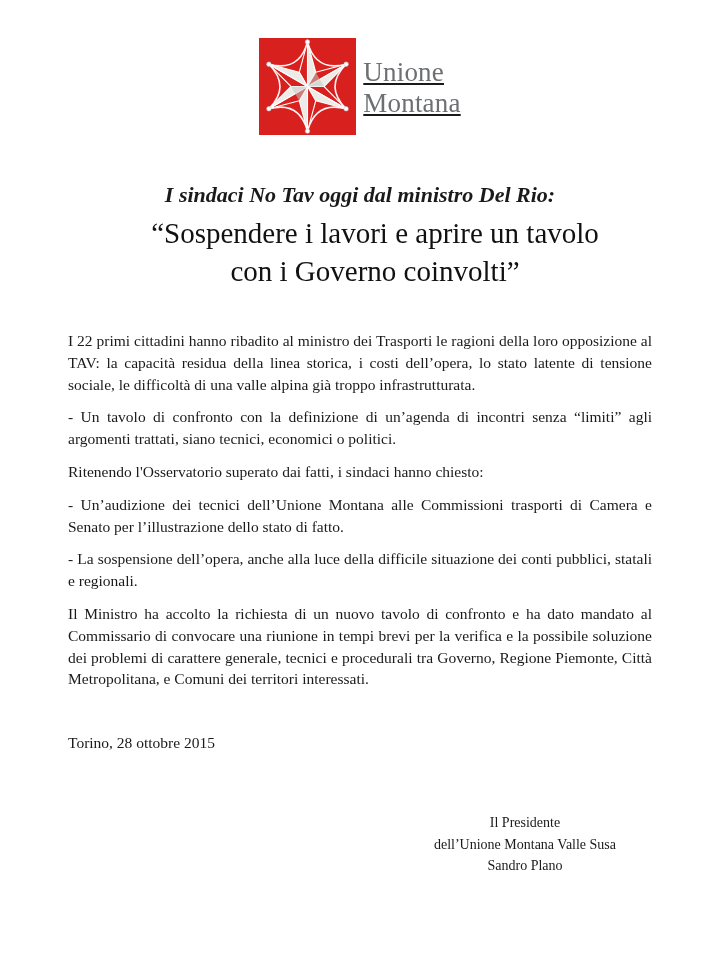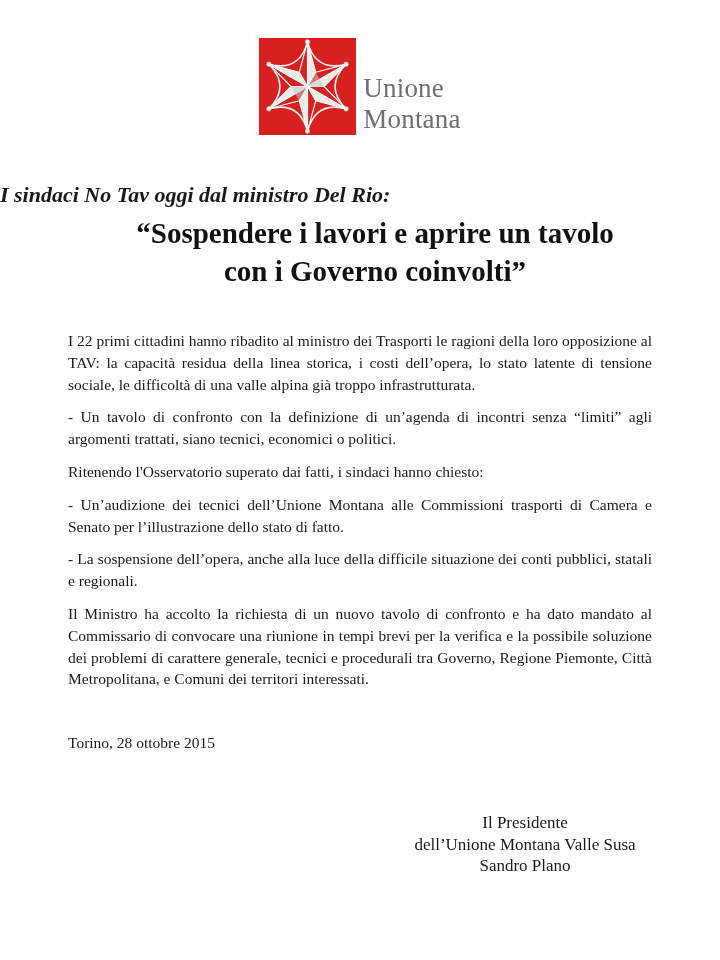--- a/index.html
+++ b/index.html
@@ -10,50 +10,52 @@
     background:#ffffff;
     font-family:"Liberation Serif", serif;
     color:#1a1a1a;
     overflow:hidden;
   }
   
   .logo-row{
     padding-top:38px;
     display:flex;
     justify-content:center;
-    align-items:flex-end;
+    align-items:center;
+    text-decoration:underline;
   }
   .logo-square{
     width:97px;height:97px;
     flex:0 0 auto;
   }
   .logo-text{
     margin-left:7px;
     color:#6e6f72;
     font-size:27px;
     line-height:31px;
     padding-top:2px;
     letter-spacing:0.2px;
   }
   .logo-text .smallcaps{
     font-variant:small-caps;
     letter-spacing:0.5px;
   }
   
   .kicker{
     margin-top:47px;
+    text-align:center;
     font-size:22px;
     font-weight:bold;
     font-style:italic;
   }
   .title{
     margin-top:6px;
     text-align:center;
     font-size:29px;
-    font-weight:bold;
+    font-weight:normal;
     line-height:38px;
     color:#111;
     padding-left:30px;
   }
   
   .body-text{
     margin:40px 68px 0 68px;
     font-size:15.5px;
     line-height:21.8px;
     text-align:justify;
@@ -65,21 +67,21 @@
   .dateline{
     margin:44px 0 0 68px;
     font-size:15.5px;
     text-align:left;
   }
   .signature{
     margin-top:60px;
     margin-left:375px;
     width:300px;
     text-align:center;
-    font-size:17px;
+    font-size:14px;
     line-height:21.5px;
   }
 </style>
 </head>
 <body>
 
 <div class="page">
 
   <div class="logo-row">
     <div class="logo-square">

